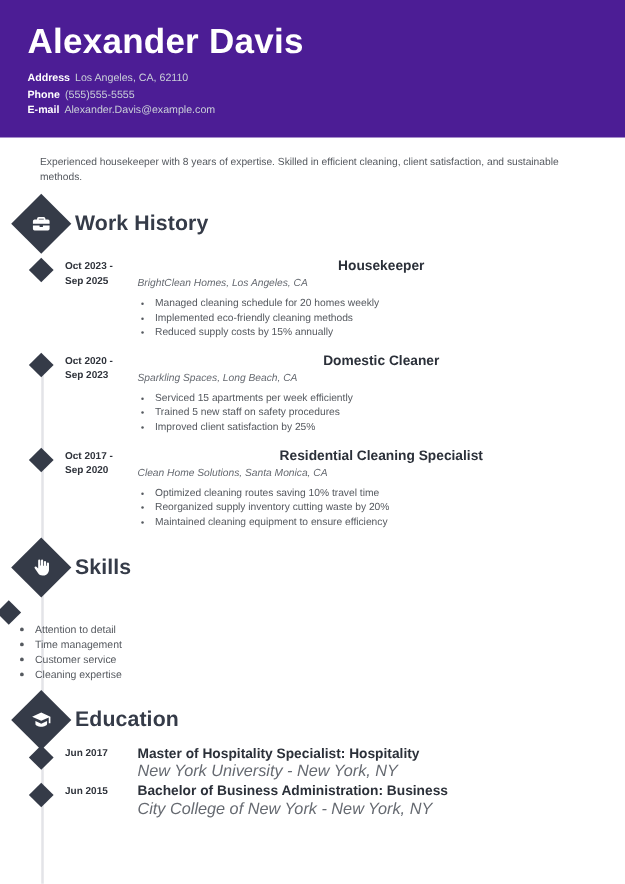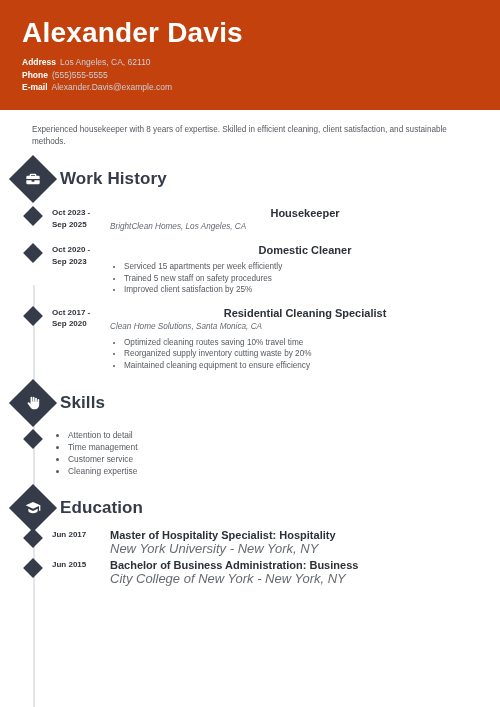--- a/index.html
+++ b/index.html
@@ -11,21 +11,21 @@
     height: 707px;
     background: #ffffff;
     font-family: "Liberation Sans", sans-serif;
     color: #3b3f46;
     overflow: hidden;
     position: relative;
   }
 
   
   .header {
-    background: #c2410c;
+    background: #4c1d95;
     height: 110px;
     box-sizing: border-box;
     padding: 16px 0 0 22px;
     color: #ffffff;
     position: relative;
   }
   .name {
     font-size: 28px;
     font-weight: bold;
     letter-spacing: 0.2px;
@@ -162,22 +162,22 @@
     font-size: 8.2px;
     line-height: 11.6px;
     color: #55595f;
   }
 
   
   .skills-entry {
     display: flex;
     position: relative;
     z-index: 1;
-    padding-left: 26px;
     margin-top: 9px;
+    flex-direction: column;
   }
   .skills-list {
     margin: 0 0 0 0;
     padding-left: 28px;
     list-style: disc;
   }
   .skills-list li {
     font-size: 8.4px;
     line-height: 12px;
     color: #55595f;
@@ -249,31 +249,37 @@
 
     <div class="entry">
       <div class="marker"></div>
       <div class="entry-date">
         <div>Oct 2023 -</div>
         <div>Sep 2025</div>
       </div>
       <div class="entry-body">
         <div class="entry-title">Housekeeper</div>
         <div class="entry-sub">BrightClean Homes, Los Angeles, CA</div>
+        <ul class="entry-points">
+          <li>Managed cleaning schedule for 20 homes weekly</li>
+          <li>Implemented eco-friendly cleaning methods</li>
+          <li>Reduced supply costs by 15% annually</li>
+        </ul>
       </div>
     </div>
 
     <div class="entry">
       <div class="marker"></div>
       <div class="entry-date">
         <div>Oct 2020 -</div>
         <div>Sep 2023</div>
       </div>
       <div class="entry-body">
         <div class="entry-title">Domestic Cleaner</div>
+        <div class="entry-sub">Sparkling Spaces, Long Beach, CA</div>
         <ul class="entry-points">
           <li>Serviced 15 apartments per week efficiently</li>
           <li>Trained 5 new staff on safety procedures</li>
           <li>Improved client satisfaction by 25%</li>
         </ul>
       </div>
     </div>
 
     <div class="entry">
       <div class="marker"></div>

